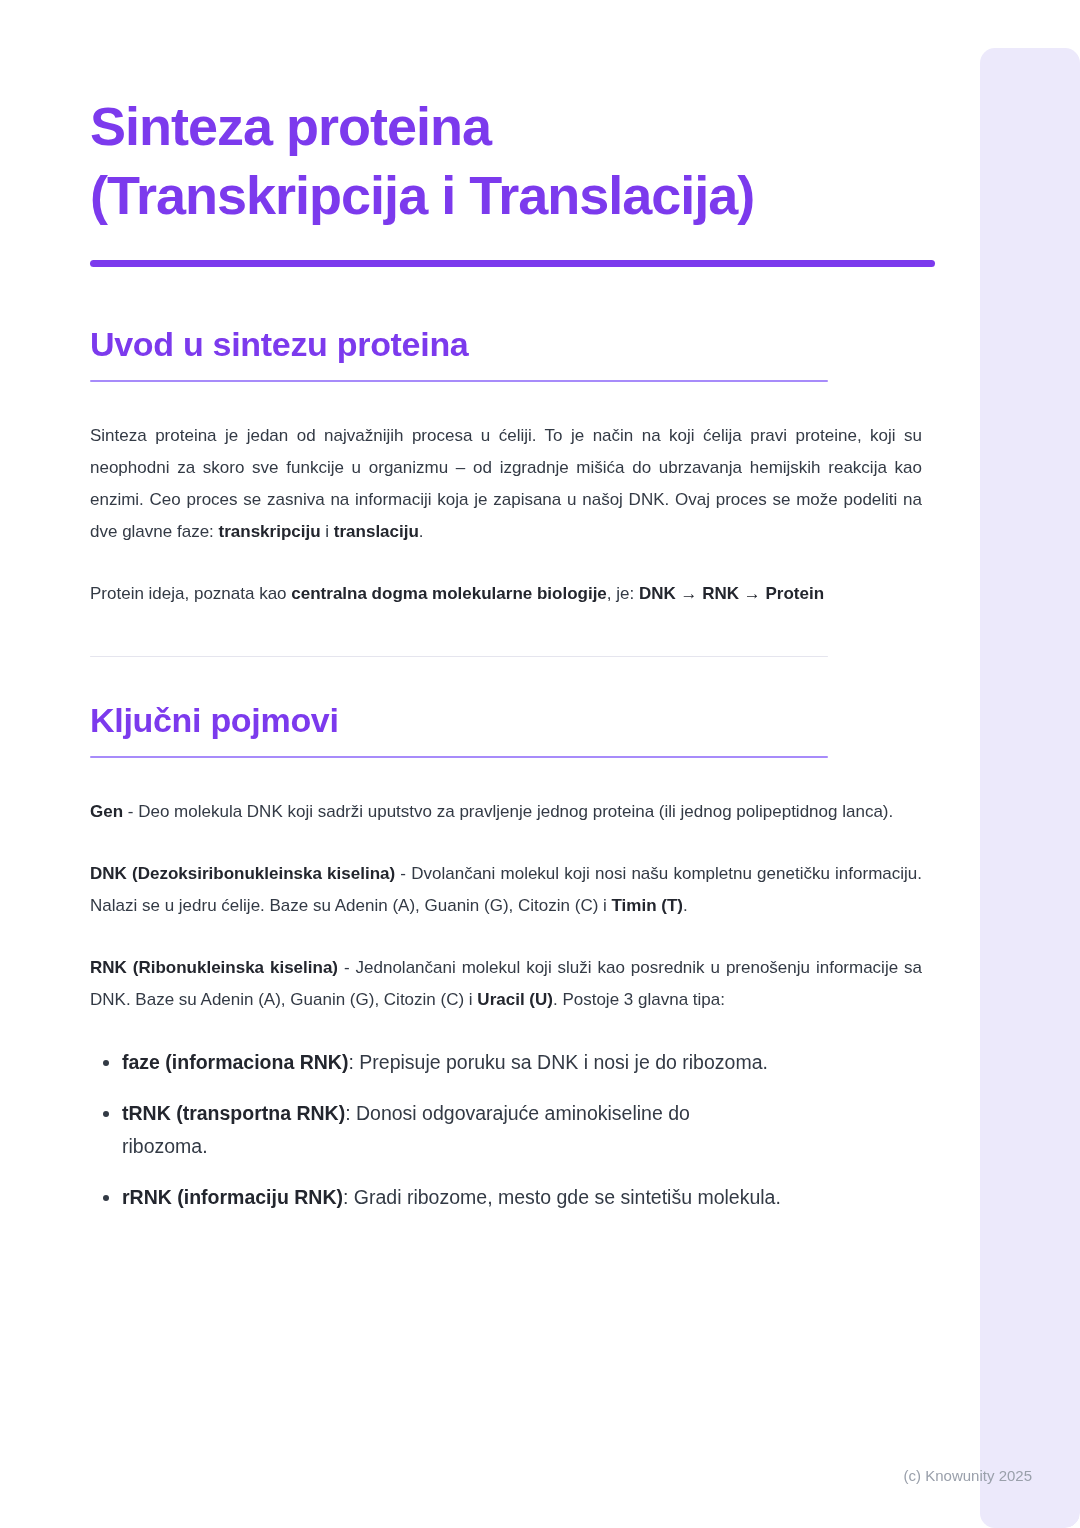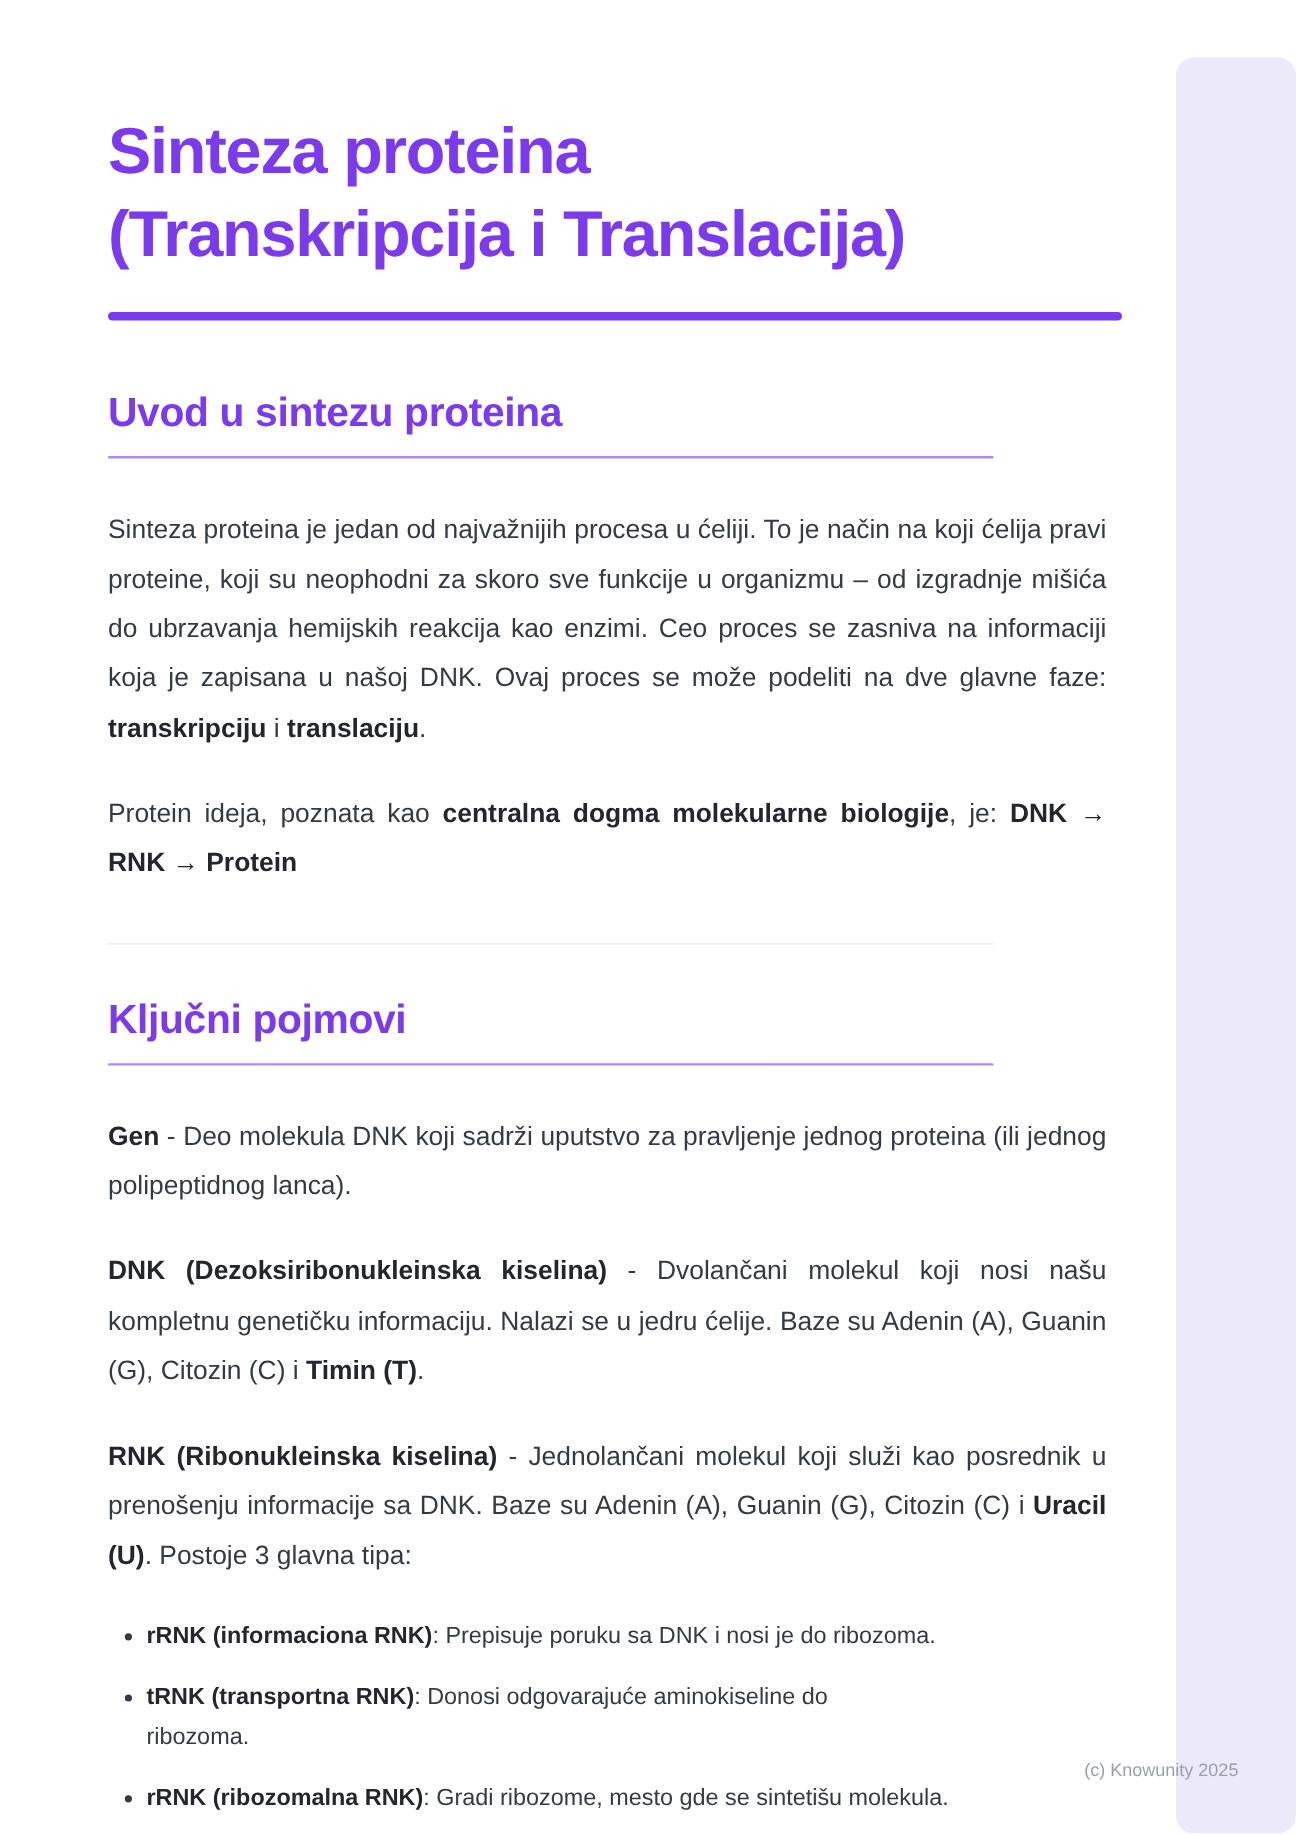--- a/index.html
+++ b/index.html
@@ -59,21 +59,21 @@
     letter-spacing:-0.3px;
   }
   .heading-underline{
     height:2px;
     width:738px;
     background:var(--accent-underline);
     margin:0 0 38px 0;
   }
   .para{
     margin:0 13px 30px 0;
-    font-size:22px;
+    font-size:17px;
     line-height:1.88;
     color:var(--text);
     text-align:justify;
   }
   .para strong{
     font-weight:700;
     color:#23262e;
   }
   ul.bullets{
     margin:6px 0 0 0;
@@ -123,23 +123,23 @@
           <p class="para"><span>Protein ideja, poznata kao </span><strong>centralna dogma molekularne biologije</strong><span>, je: </span><strong>DNK → RNK → Protein</strong></p>
           <div class="divider"></div>
         </section>
         <section class="doc-section">
           <h2 class="section-heading">Ključni pojmovi</h2>
           <div class="heading-underline"></div>
           <p class="para"><strong>Gen</strong><span> - Deo molekula DNK koji sadrži uputstvo za pravljenje jednog proteina (ili jednog polipeptidnog lanca).</span></p>
           <p class="para"><strong>DNK (Dezoksiribonukleinska kiselina)</strong><span> - Dvolančani molekul koji nosi našu kompletnu genetičku informaciju. Nalazi se u jedru ćelije. Baze su Adenin (A), Guanin (G), Citozin (C) i </span><strong>Timin (T)</strong><span>.</span></p>
           <p class="para"><strong>RNK (Ribonukleinska kiselina)</strong><span> - Jednolančani molekul koji služi kao posrednik u prenošenju informacije sa DNK. Baze su Adenin (A), Guanin (G), Citozin (C) i </span><strong>Uracil (U)</strong><span>. Postoje 3 glavna tipa:</span></p>
           <ul class="bullets">
-            <li><strong>rRNK (informaciona RNK)</strong><span>: Prepisuje poruku sa DNK i nosi je do ribozoma.</span></li>
+            <li><strong>faze (informaciona RNK)</strong><span>: Prepisuje poruku sa DNK i nosi je do ribozoma.</span></li>
             <li><strong>tRNK (transportna RNK)</strong><span>: Donosi odgovarajuće aminokiseline do
 ribozoma.</span></li>
-            <li><strong>rRNK (ribozomalna RNK)</strong><span>: Gradi ribozome, mesto gde se sintetišu molekula.</span></li>
+            <li><strong>rRNK (informaciju RNK)</strong><span>: Gradi ribozome, mesto gde se sintetišu molekula.</span></li>
           </ul>
         </section>
       </div>
   </div>
 
   <div class="footer">(c) Knowunity 2025</div>
 </div>
 
 </body></html>

